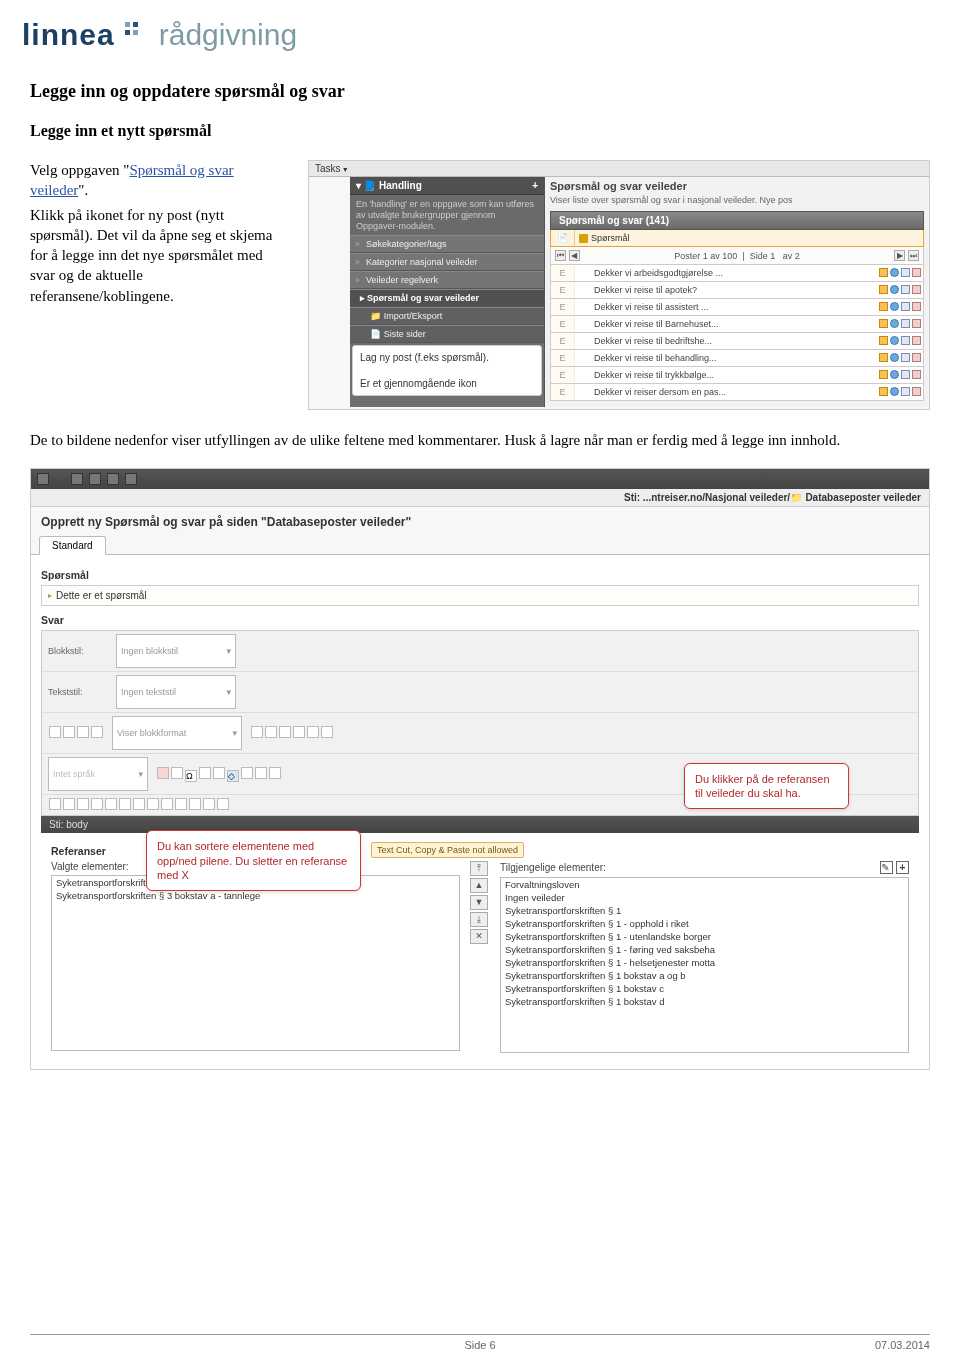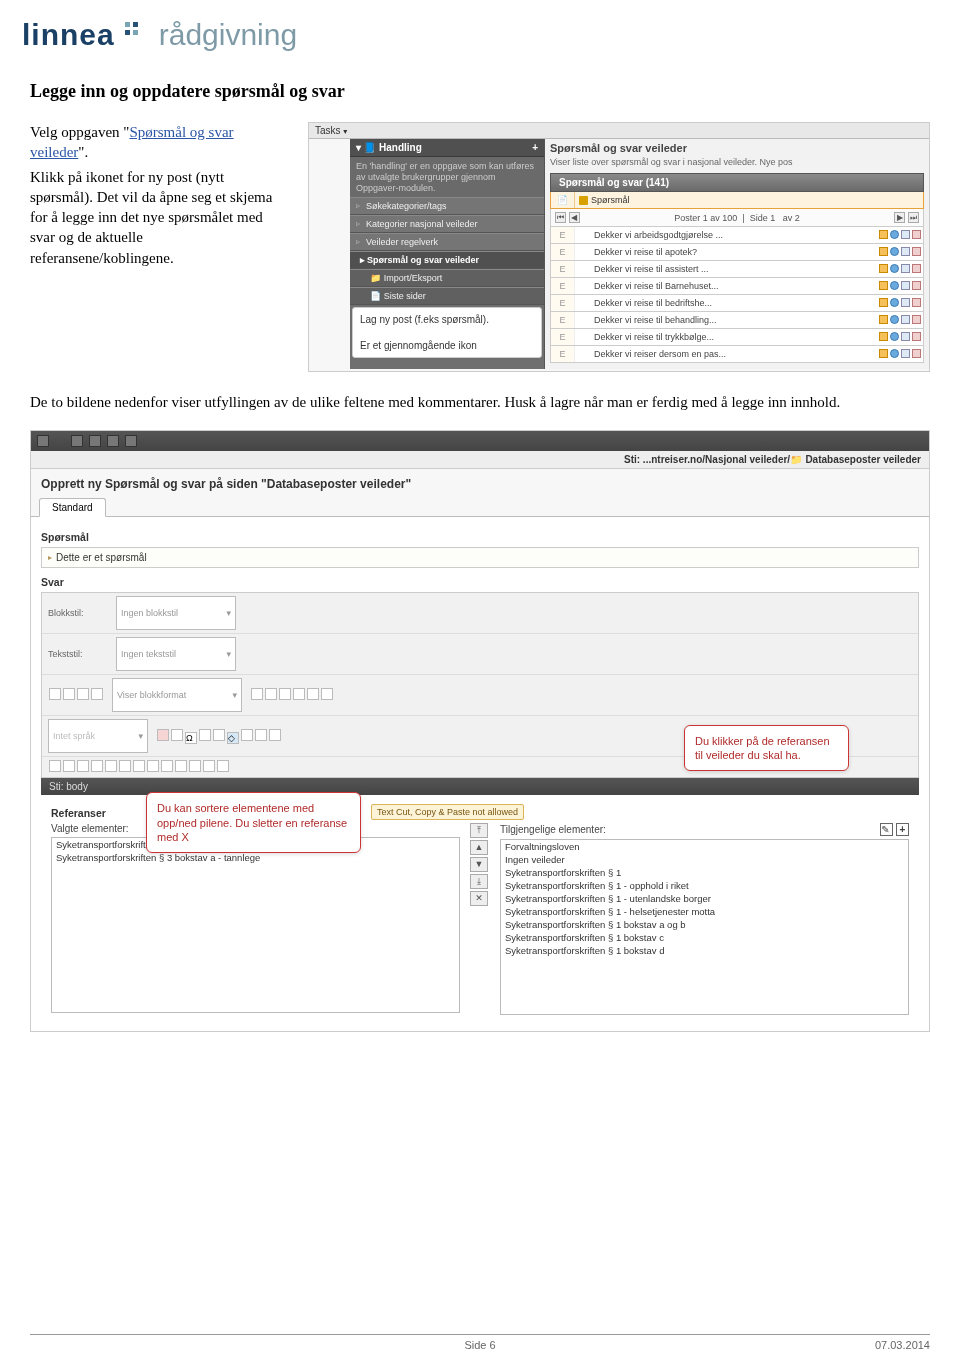--- a/index.html
+++ b/index.html
@@ -115,20 +115,21 @@
           <rect x="2" y="4" width="5" height="5" fill="#7aa5b5"></rect>
           <rect x="10" y="4" width="5" height="5" fill="#2a5276"></rect>
           <rect x="2" y="12" width="5" height="5" fill="#2a5276"></rect>
           <rect x="10" y="12" width="5" height="5" fill="#7aa5b5"></rect>
         </svg>
     </span>
     <span class="logo-sub">rådgivning</span>
   </div>
 
   <h1>Legge inn og oppdatere spørsmål og svar</h1>
+  <h2>Legge inn et nytt spørsmål</h2>
 
   <div class="intro-row">
     <div class="intro-text">
       <p>
         <span>Velg oppgaven "</span><a href="#">Spørsmål og svar veileder</a><span>".</span>
       </p>
       <p style="margin-top:4px">Klikk på ikonet for ny post (nytt spørsmål). Det vil da åpne seg et skjema for å legge inn det nye spørsmålet med svar og de aktuelle referansene/koblingene.</p>
     </div>
 
     <div class="shot1 sans">
@@ -337,20 +338,21 @@
             <div class="ref-col-label">
               <span>Tilgjengelige elementer:</span>
               <span><span class="ref-add-ic">✎</span> <span class="ref-add-ic" style="font-weight:bold;text-align:center;line-height:11px;">+</span></span>
             </div>
             <div class="ref-list" id="avail-list">
                 <div>Forvaltningsloven</div>
                 <div>Ingen veileder</div>
                 <div>Syketransportforskriften § 1</div>
                 <div>Syketransportforskriften § 1 - opphold i riket</div>
                 <div>Syketransportforskriften § 1 - utenlandske borger</div>
+                <div>Syketransportforskriften § 1 - føring ved saksbeha</div>
                 <div>Syketransportforskriften § 1 - helsetjenester motta</div>
                 <div>Syketransportforskriften § 1 bokstav a og b</div>
                 <div>Syketransportforskriften § 1 bokstav c</div>
                 <div>Syketransportforskriften § 1 bokstav d</div>
               </div>
           </div>
         </div>
       </div>
     </div>
 

